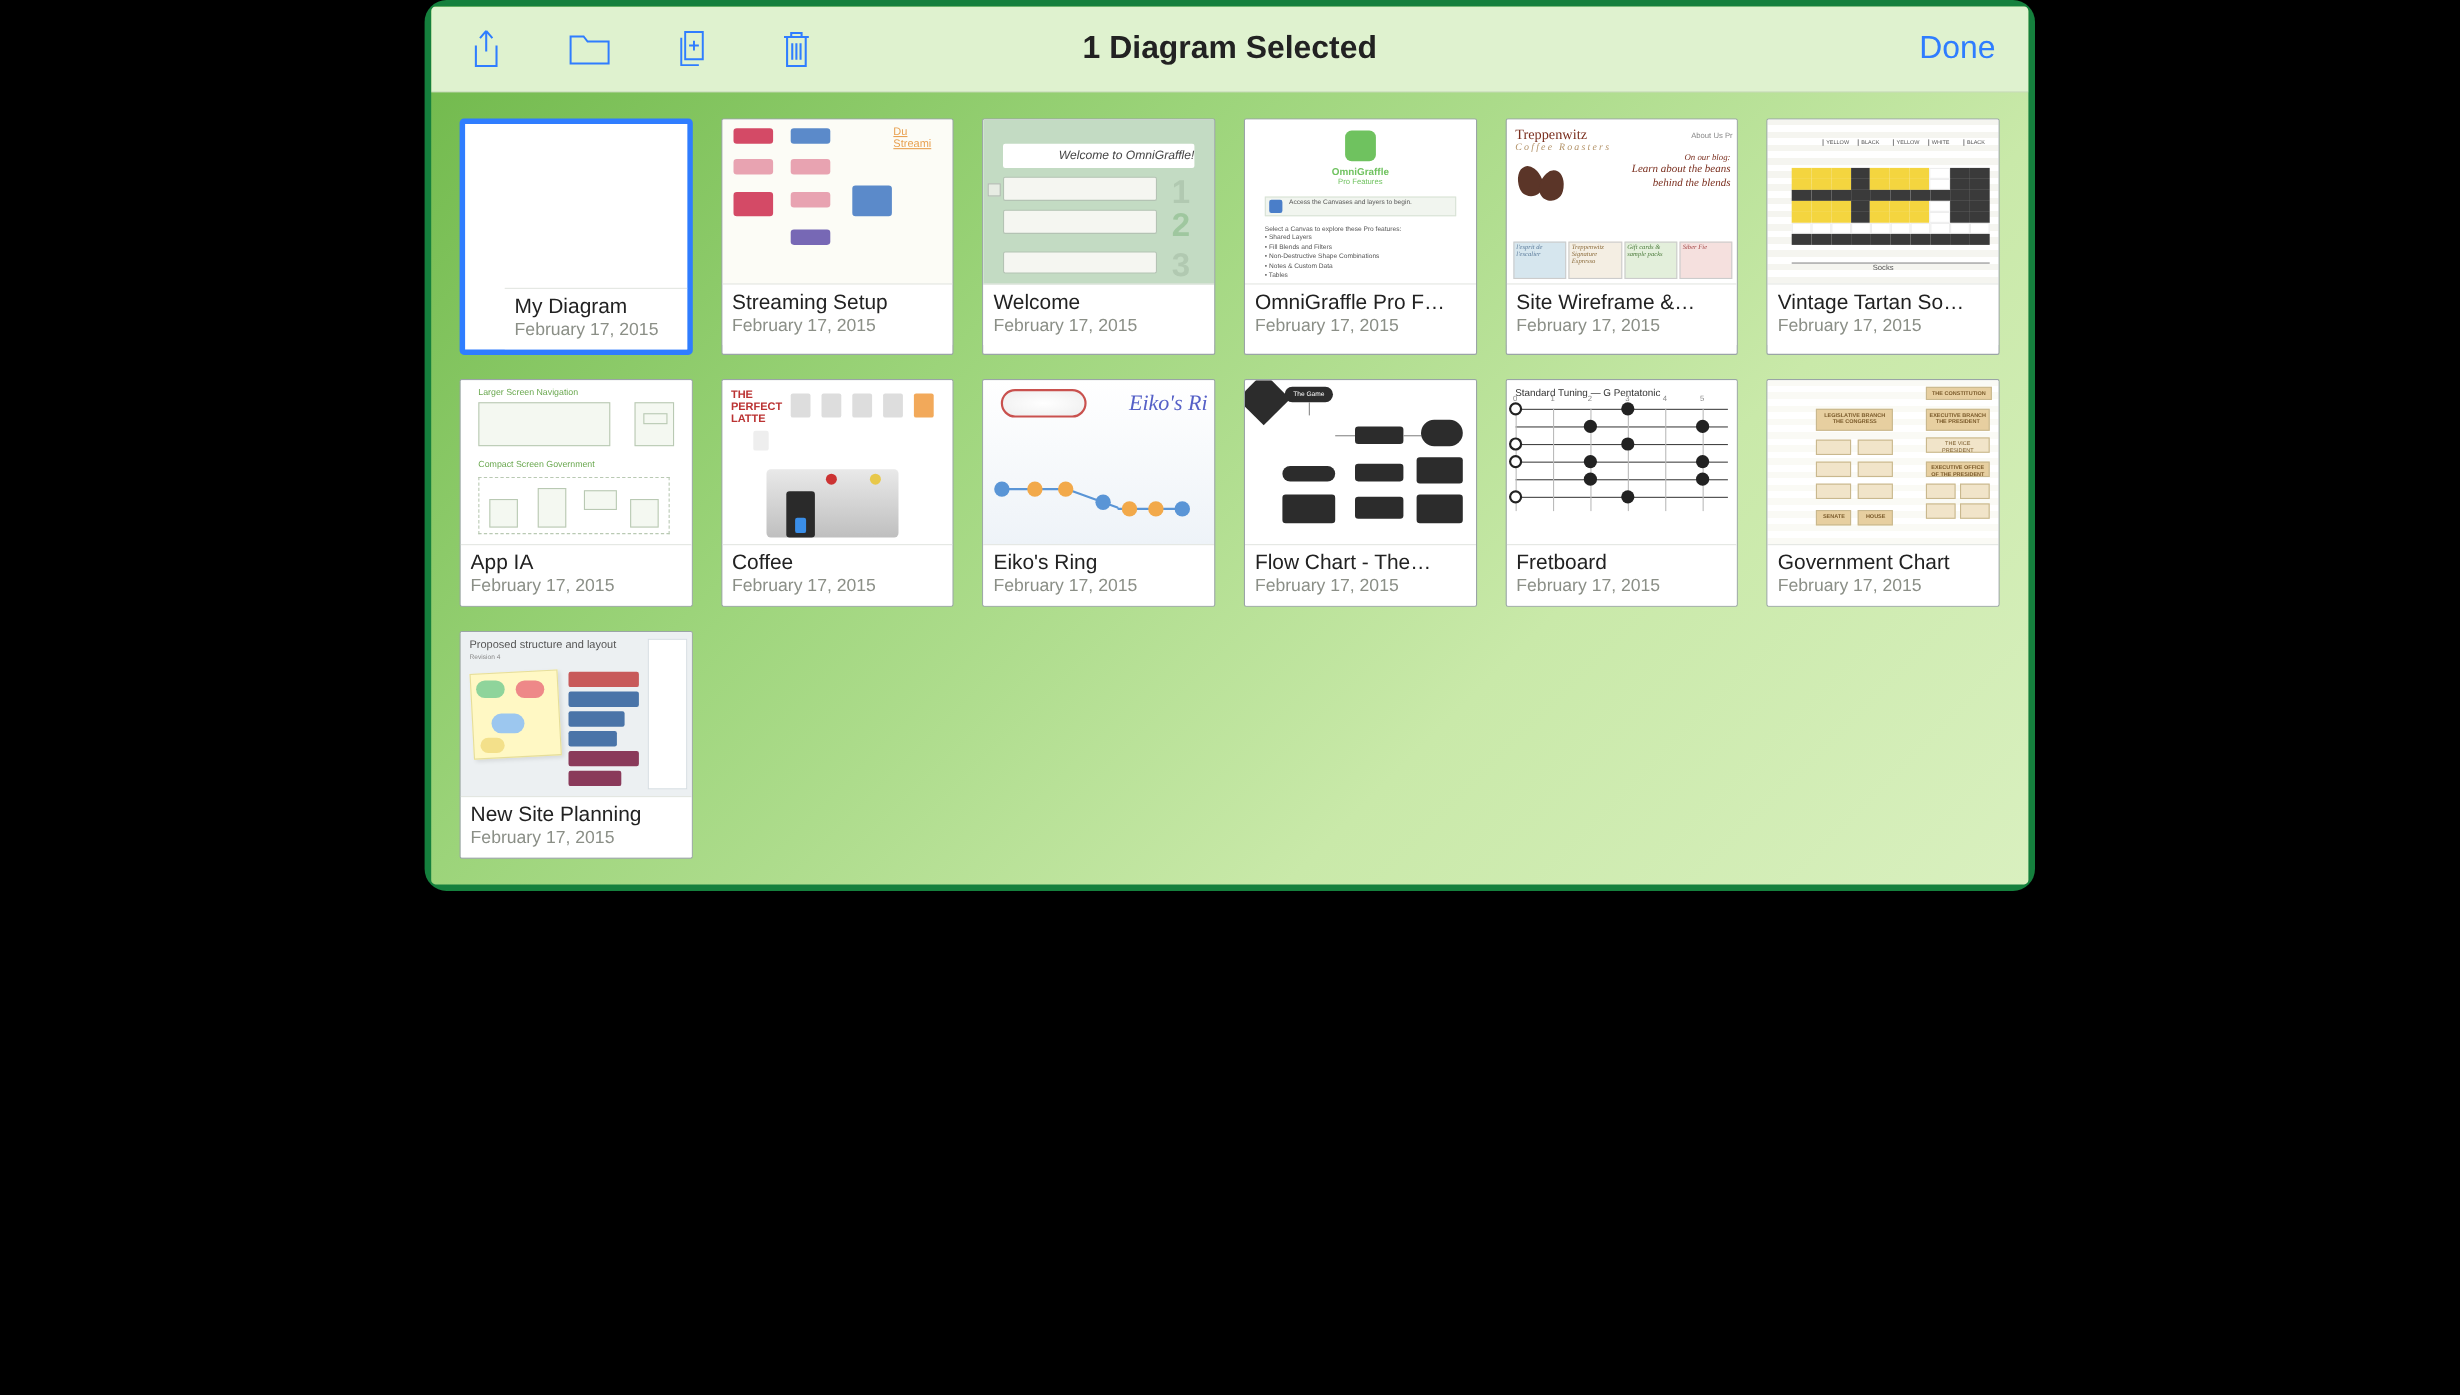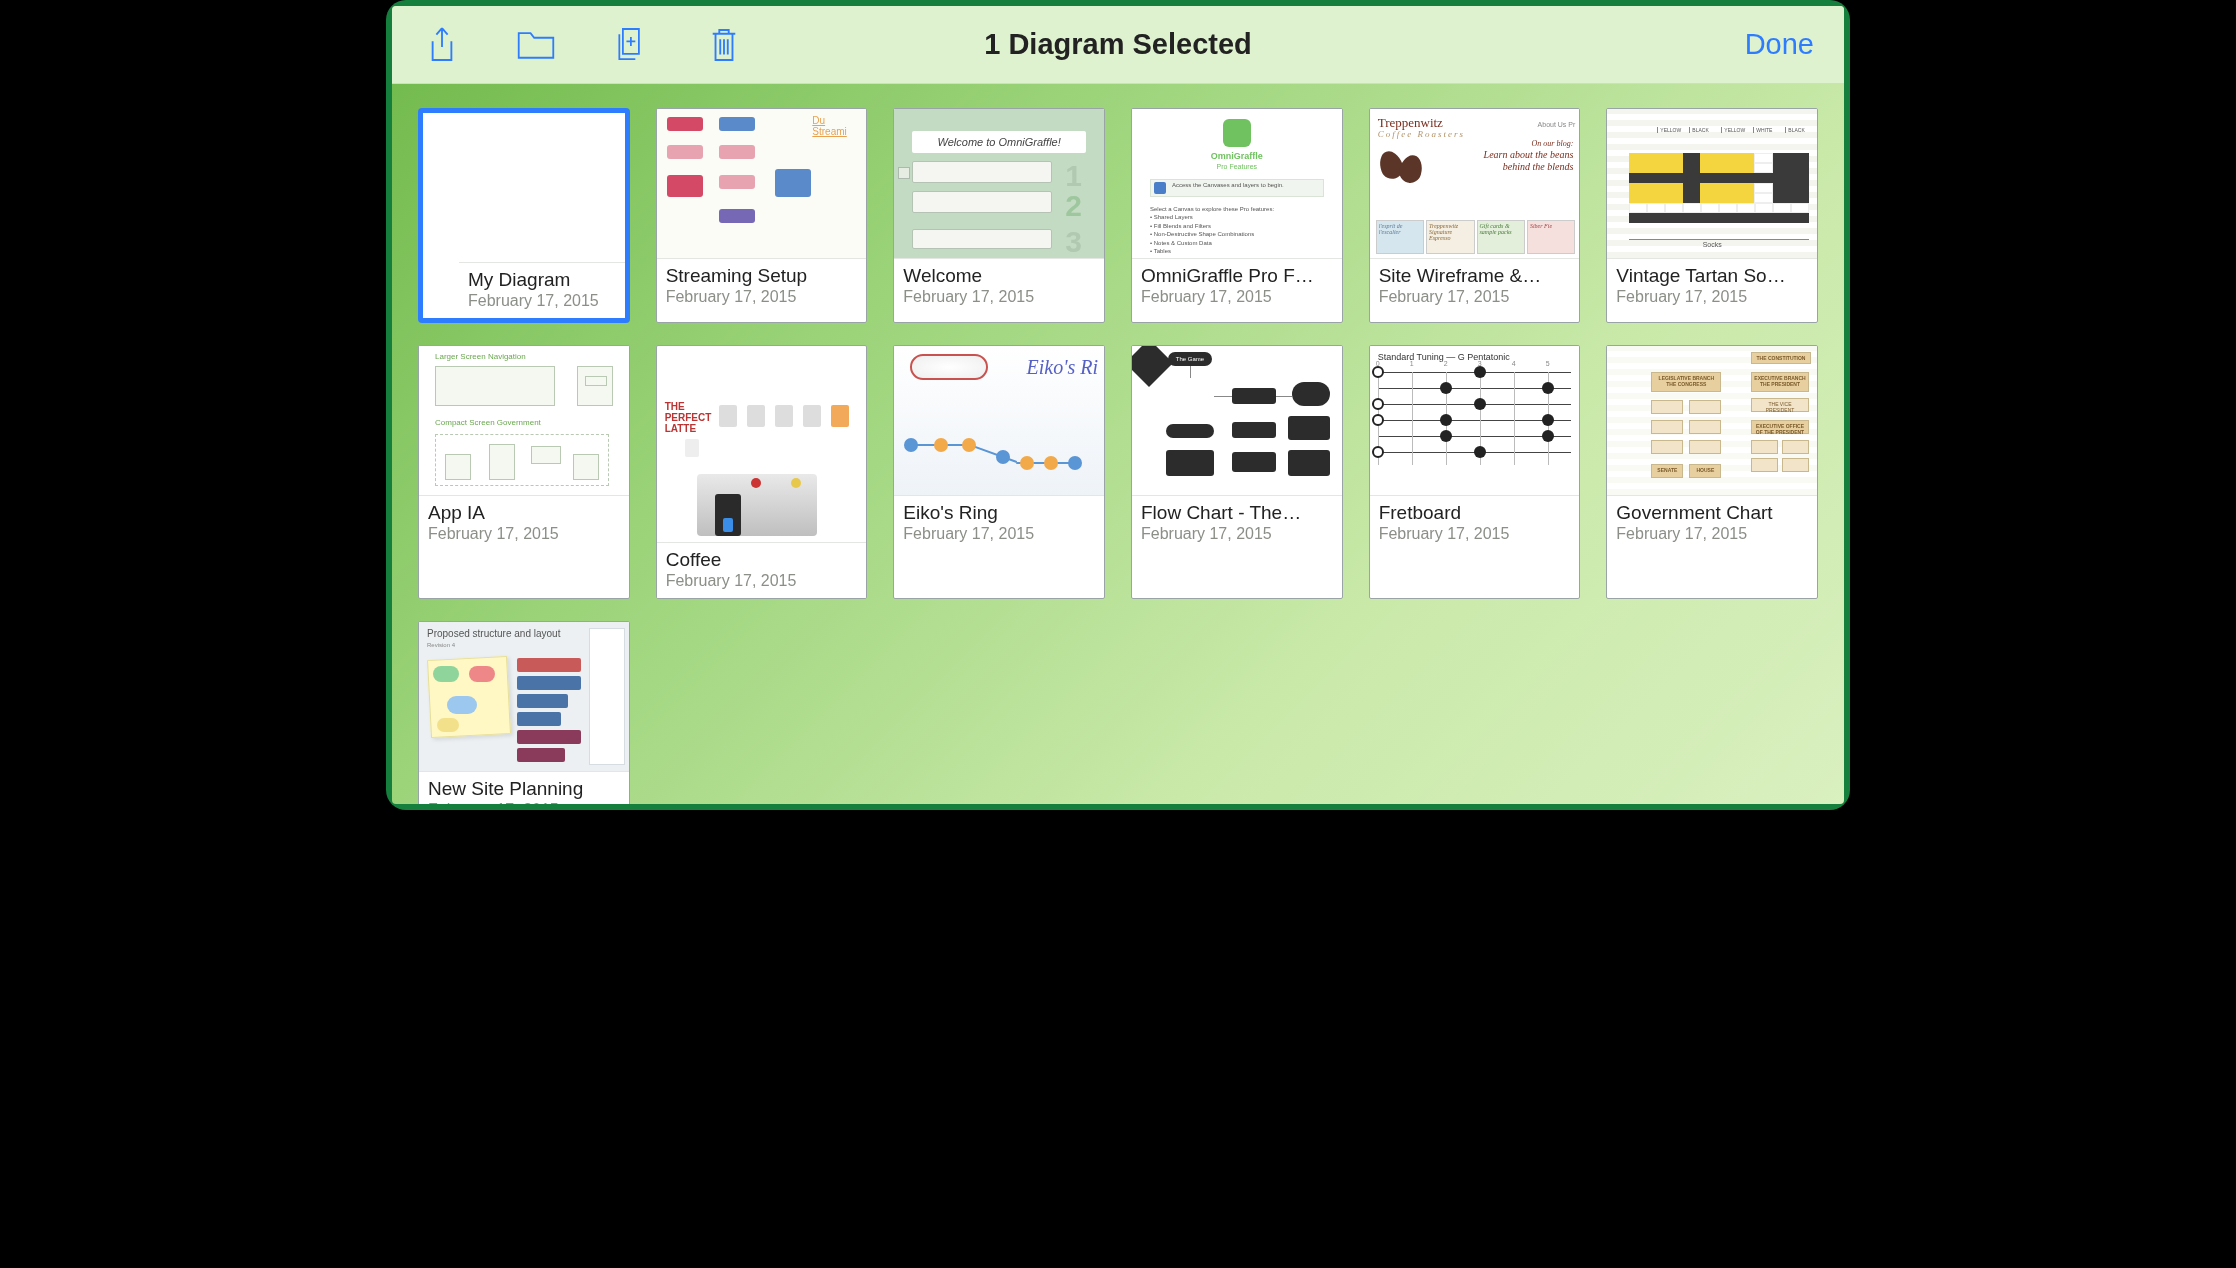--- a/index.html
+++ b/index.html
@@ -123,21 +123,21 @@
   .t-streaming .b2 { left:62px; top:8px; width:36px; height:14px; background:#5b8aca; }
   .t-streaming .b3 { left:10px; top:36px; width:36px; height:14px; background:#e8a3b1; }
   .t-streaming .b4 { left:62px; top:36px; width:36px; height:14px; background:#e8a3b1; }
   .t-streaming .b5 { left:10px; top:66px; width:36px; height:22px; background:#d44a66; }
   .t-streaming .b6 { left:62px; top:66px; width:36px; height:14px; background:#e8a3b1; }
   .t-streaming .b7 { left:118px; top:60px; width:36px; height:28px; background:#5b8aca; }
   .t-streaming .b8 { left:62px; top:100px; width:36px; height:14px; background:#7768b5; }
   .t-streaming .hdr { position:absolute; right:4px; top:6px; width:50px; height:130px; color:#e8a151; font-size:10px;text-decoration:underline; }
 
   .t-welcome { background:#c3dbc3; }
-  .t-welcome .banner { position:absolute; left:18px; top:22px; right:18px; height:22px; background:#fff; border-radius:2px; font-style:italic; font-size:11px; text-align:center; line-height:22px; color:#444; }
+  .t-welcome .banner { position:absolute; left:18px; top:22px; right:18px; height:22px; background:#fff; border-radius:2px; font-style:italic; font-size:11px; text-align:right; line-height:22px; color:#444; }
   .t-welcome .panel { position:absolute; background:#f5f6f1; border:1px solid #b4c3b4; border-radius:2px; font-size:6px; padding:4px; color:#666; }
   .t-welcome .p1 { left:18px; top:52px; width:140px; height:22px; }
   .t-welcome .p2 { left:18px; top:82px; width:140px; height:22px; }
   .t-welcome .p3 { left:18px; top:120px; width:140px; height:20px; }
   .t-welcome .sq { position:absolute; left:4px; top:58px; width:12px; height:12px; background:#e7ece3; border:1px solid #aeb9ae; }
   .t-welcome .bignum { position:absolute; right:22px; font-size:30px; color:#b1c9b1; font-weight:600; }
 
   .t-pro { background:#fff; font-size:7px; color:#555; }
   .t-pro .logo { position:absolute; left:50%; top:10px; transform:translateX(-50%); width:28px; height:28px; background:#6fc25f; border-radius:6px; }
   .t-pro .logotxt { position:absolute; left:0; right:0; top:42px; text-align:center; color:#6fc25f; font-weight:600; font-size:9px; }
@@ -172,21 +172,21 @@
   .t-tartan .lbl { position:absolute; font-size:5px; color:#555; border-left:1px solid #888; padding-left:2px; top:0; }
   .t-tartan .axis { position:absolute; bottom:18px; left:22px; right:8px; height:1px; background:#888; }
   .t-tartan .socks { position:absolute; bottom:10px; left:0; right:0; text-align:center; font-size:7px; color:#555; }
 
   .t-appia { background:#fff; }
   .t-appia .title1 { position:absolute; left:16px; top:6px; font-size:8px; color:#6aa84f; }
   .t-appia .title2 { position:absolute; left:16px; top:72px; font-size:8px; color:#6aa84f; }
   .t-appia .bx { position:absolute; border:1px solid #b9c9b3; background:#f4f8f1; }
   .t-appia .dash { border-style:dashed; border-color:#b9c9b3; background:transparent; }
 
-  .t-coffee { background:#fff;margin-top:47px; }
+  .t-coffee { background:#fff; }
   .t-coffee .hdr { position:absolute; left:8px; top:8px; color:#b33; font-size:10px; font-weight:600; line-height:1.1; }
   .t-coffee .machine { position:absolute; bottom:6px; left:40px; width:120px; height:62px; background:linear-gradient(#e9e9e9,#bfbfbf); border-radius:4px; }
   .t-coffee .machine::before { content:""; position:absolute; left:18px; bottom:0; width:26px; height:42px; background:#2a2a2a; border-radius:3px; }
   .t-coffee .machine::after { content:""; position:absolute; left:26px; bottom:4px; width:10px; height:14px; background:#3a8ee8; border-radius:2px; }
   .t-coffee .knob { position:absolute; width:10px; height:10px; border-radius:50%; background:#c33; top:4px; }
   .t-coffee .mini { position:absolute; width:18px; height:22px; background:#ddd; border-radius:2px; top:12px; }
 
   .t-eiko { background:linear-gradient(#fff,#eef3f8); }
   .t-eiko .title { position:absolute; right:6px; top:10px; font-family:cursive; font-style:italic; color:#5560c7; font-size:20px; }
   .t-eiko .ring { position:absolute; left:16px; top:8px; width:78px; height:26px; border:2px solid #c9514e; border-radius:14px; background:radial-gradient(#fff,#eee); }

